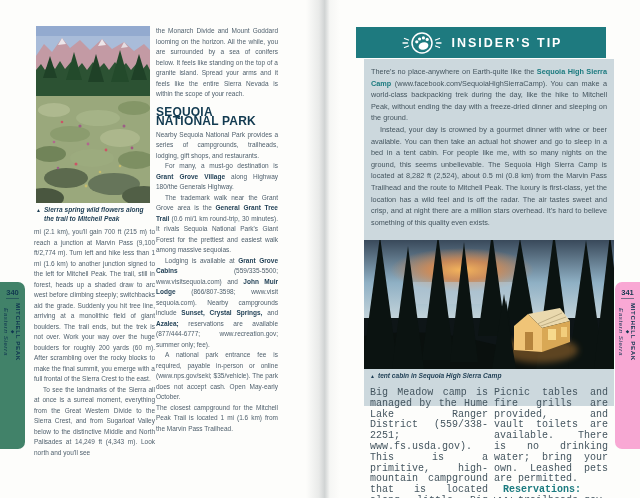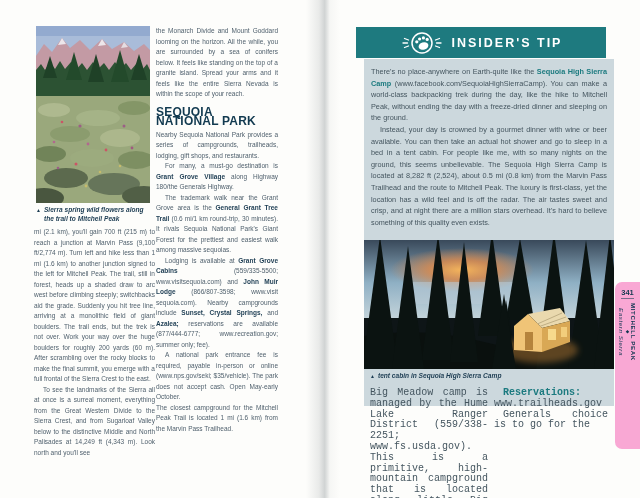--- a/index.html
+++ b/index.html
@@ -110,20 +110,28 @@
       <p class="bk-para"><span>the Monarch Divide and Mount Goddard looming on the horizon. All the while, you are surrounded by a sea of conifers below. It feels like standing on the top of a granite island. Spread your arms and it feels like the entire Sierra Nevada is within the scope of your reach.</span></p>
       <h3 class="bk-heading">SEQUOIA NATIONAL PARK</h3>
       <p class="bk-para"><span>Nearby Sequoia National Park provides a series of campgrounds, trailheads, lodging, gift shops, and restaurants.</span></p>
       <p class="bk-para ind"><span>For many, a must-go destination is </span><span class="seg-b c-navy">Grant Grove Village</span><span> along Highway 180/the Generals Highway.</span></p>
       <p class="bk-para ind"><span>The trademark walk near the Grant Grove area is the </span><span class="seg-b c-navy">General Grant Tree Trail</span><span> (0.6 mi/1 km round-trip, 30 minutes). It rivals Sequoia National Park's Giant Forest for the prettiest and easiest walk among massive sequoias.</span></p>
       <p class="bk-para ind"><span>Lodging is available at </span><span class="seg-b c-navy">Grant Grove Cabins</span><span> (559/335-5500; www.visitsequoia.com) and </span><span class="seg-b c-navy">John Muir Lodge</span><span> (866/807-3598; www.visit sequoia.com). Nearby campgrounds include </span><span class="seg-b c-navy">Sunset, Crystal Springs,</span><span> and </span><span class="seg-b c-navy">Azalea;</span><span> reservations are available (877/444-6777; www.recreation.gov; summer only; fee).</span></p>
       <p class="bk-para ind"><span>A national park entrance fee is required, payable in-person or online (www.nps.gov/seki; $35/vehicle). The park does not accept cash. Open May-early October.</span></p>
       <p class="bk-para"><span>The closest campground for the Mitchell Peak Trail is located 1 mi (1.6 km) from the Marvin Pass Trailhead.</span></p>
     </div>
 
+  <div class="tab tab-left" style="background:#418269;">
+    <div class="pagenum">340</div>
+    <div class="vert">
+      <span class="vtitle">MITCHELL PEAK</span>
+      <span class="vsep">◆</span>
+      <span class="vsub">Eastern Sierra</span>
+    </div>
+  </div>
 
   <div class="fold"></div>
 
   <div class="tipbanner" style="background:#1e7a7f;">
     <svg width="44" height="26" viewBox="0 0 44 26">
       <circle cx="22" cy="13" r="10" fill="none" stroke="#ffffff" stroke-width="1.5"></circle>
       <ellipse cx="23.5" cy="16" rx="5" ry="3.7" fill="#ffffff" transform="rotate(-18 23.5 16)"></ellipse>
       <circle cx="16.8" cy="11.8" r="1.6" fill="#ffffff"></circle>
       <circle cx="19.6" cy="9.0" r="1.6" fill="#ffffff"></circle>
       <circle cx="23.4" cy="7.9" r="1.6" fill="#ffffff"></circle>
@@ -199,20 +207,21 @@
 
     <div class="caption cap2">
       <span class="marker">▲</span>
       <span>tent cabin in Sequoia High Sierra Camp</span>
     </div>
 
     <div class="bcolA">
         <p class="bk-para"><span>Big Meadow camp is managed by the Hume Lake Ranger District (559/338-2251; www.fs.usda.gov). This is a primitive, high-mountain campground that is located along little Big Meadow Creek at 7,600 ft (2,300 m). There are 38 sites for tents or RVs (no hookups).</span></p>
       </div>
     <div class="bcolB">
+        <p class="bk-para"><span>Picnic tables and fire grills are provided, and vault toilets are available. There is no drinking water; bring your own. Leashed pets are permitted.</span></p>
         <p class="bk-para ind"><span class="seg-b c-teal">Reservations:</span><span> www.trailheads.gov</span></p>
         <p class="bk-para ind"><span>Generals choice is to go for the</span></p>
       </div>
   </div>
 
   <div class="tab tab-right" style="background:#f9a8d4;">
     <div class="pagenum">341</div>
     <div class="vert">
       <span class="vtitle">MITCHELL PEAK</span>
       <span class="vsep">◆</span>

